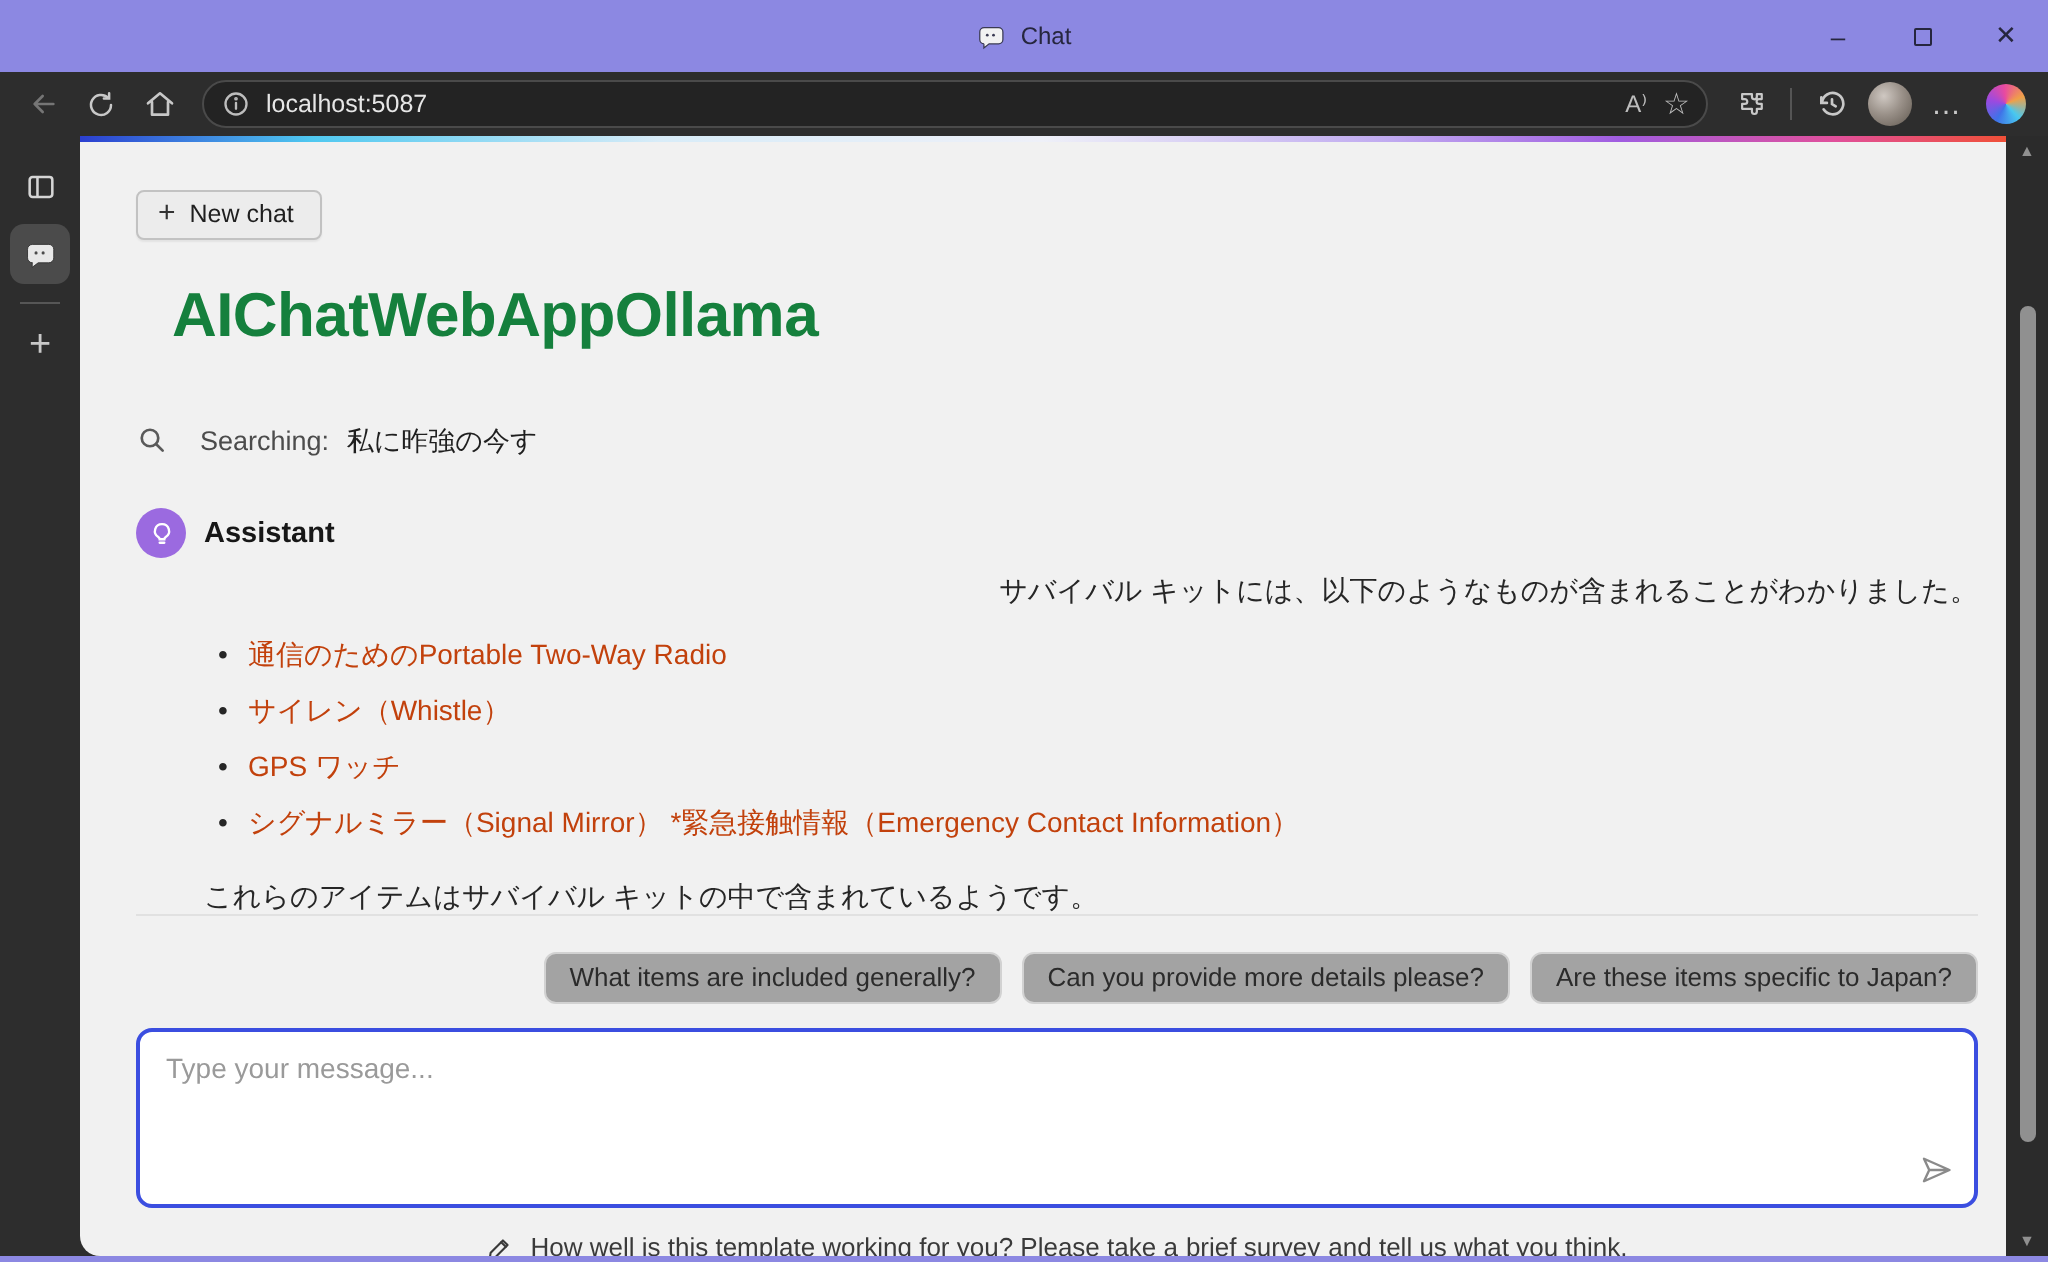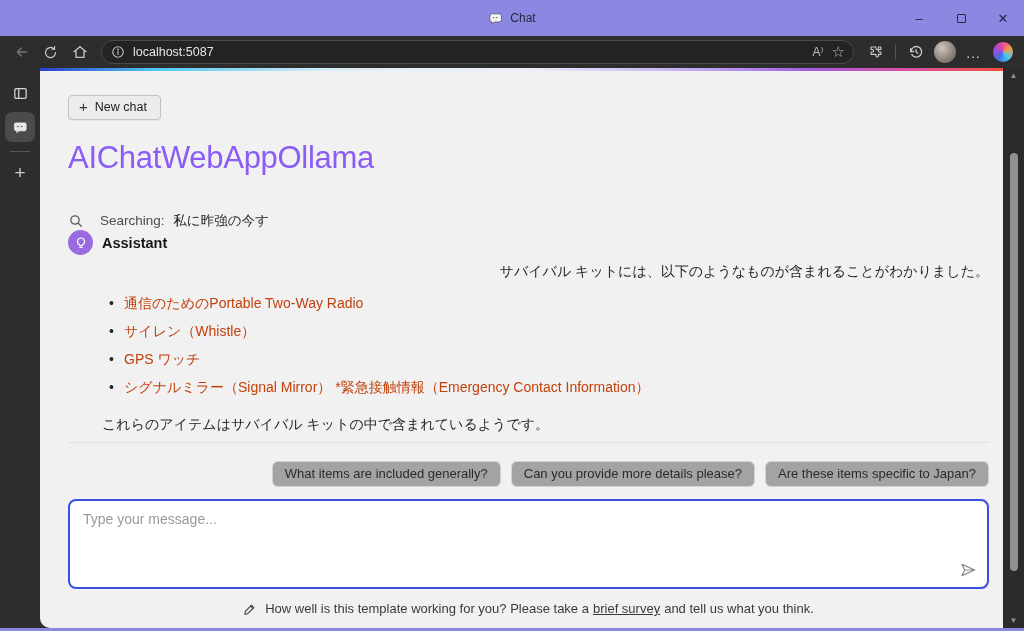--- a/index.html
+++ b/index.html
@@ -42,27 +42,27 @@
 
   
   .scroll-strip { flex:0 0 21px; background:#2b2b2b; display:flex; flex-direction:column; align-items:center; padding:3px 0 2px; }
   .sb-arrow { color:#909090; font-size:8px; line-height:10px; height:10px; }
   .sb-thumb { width:8px; height:418px; margin-top:72px; background:#909090; border-radius:4px; }
   .sb-spacer { flex:1; }
 
   
   .newchat-btn { width:fit-content; display:flex; align-items:center; gap:7px; background:#ececec; border:1px solid #c2c2c2; border-radius:4px; padding:4px 13px 5px 10px; font-size:12.5px; color:#1f1f1f; box-shadow:0 1px 1px rgba(0,0,0,.06); cursor:pointer; font-family:inherit; }
   .newchat-plus { font-size:15px; font-weight:400; color:#333; line-height:12px; }
-  .page-title { margin-top:20px; font-size:31px; font-weight:400; color:#8b5cf6; letter-spacing:-.3px; }
-
-  .search-row { margin-top:36px; display:flex; align-items:center; gap:16px; font-size:13.5px; }
+  .page-title { margin-top:20px; font-size:31px; font-weight:700; color:#15803d; letter-spacing:-.3px;margin-left:18px; }
+
+  .search-row { margin-top:36px; display:flex; align-items:flex-start; gap:16px; font-size:13.5px; }
   .search-prefix { color:#4c4c4c; }
   .search-query { color:#1f1f1f; margin-left:5px; }
 
-  .assistant-row { display:flex; align-items:center; gap:9px; }
+  .assistant-row { margin-top:24px; display:flex; align-items:center; gap:9px; }
   .assistant-avatar { width:25px; height:25px; border-radius:50%; background:#9b6ae0; display:flex; align-items:center; justify-content:center; }
   .assistant-name { font-size:14.5px; font-weight:700; color:#171717; }
 
   .msg { margin-left:34px; font-size:14px; color:#262626; line-height:18px; }
   .msg-intro { margin-top:7px;text-align:right; }
   .bullet-list { margin:7px 0 0 56px; list-style:none; }
   .bullet-list li { position:relative; padding-left:0; margin:5px 0; font-size:14px; color:#c2410c; line-height:23px; }
   .bullet-list li::before { content:"•"; position:absolute; left:-15px; color:#262626; font-size:14px; }
   .msg-outro { margin-top:11px; }
 

